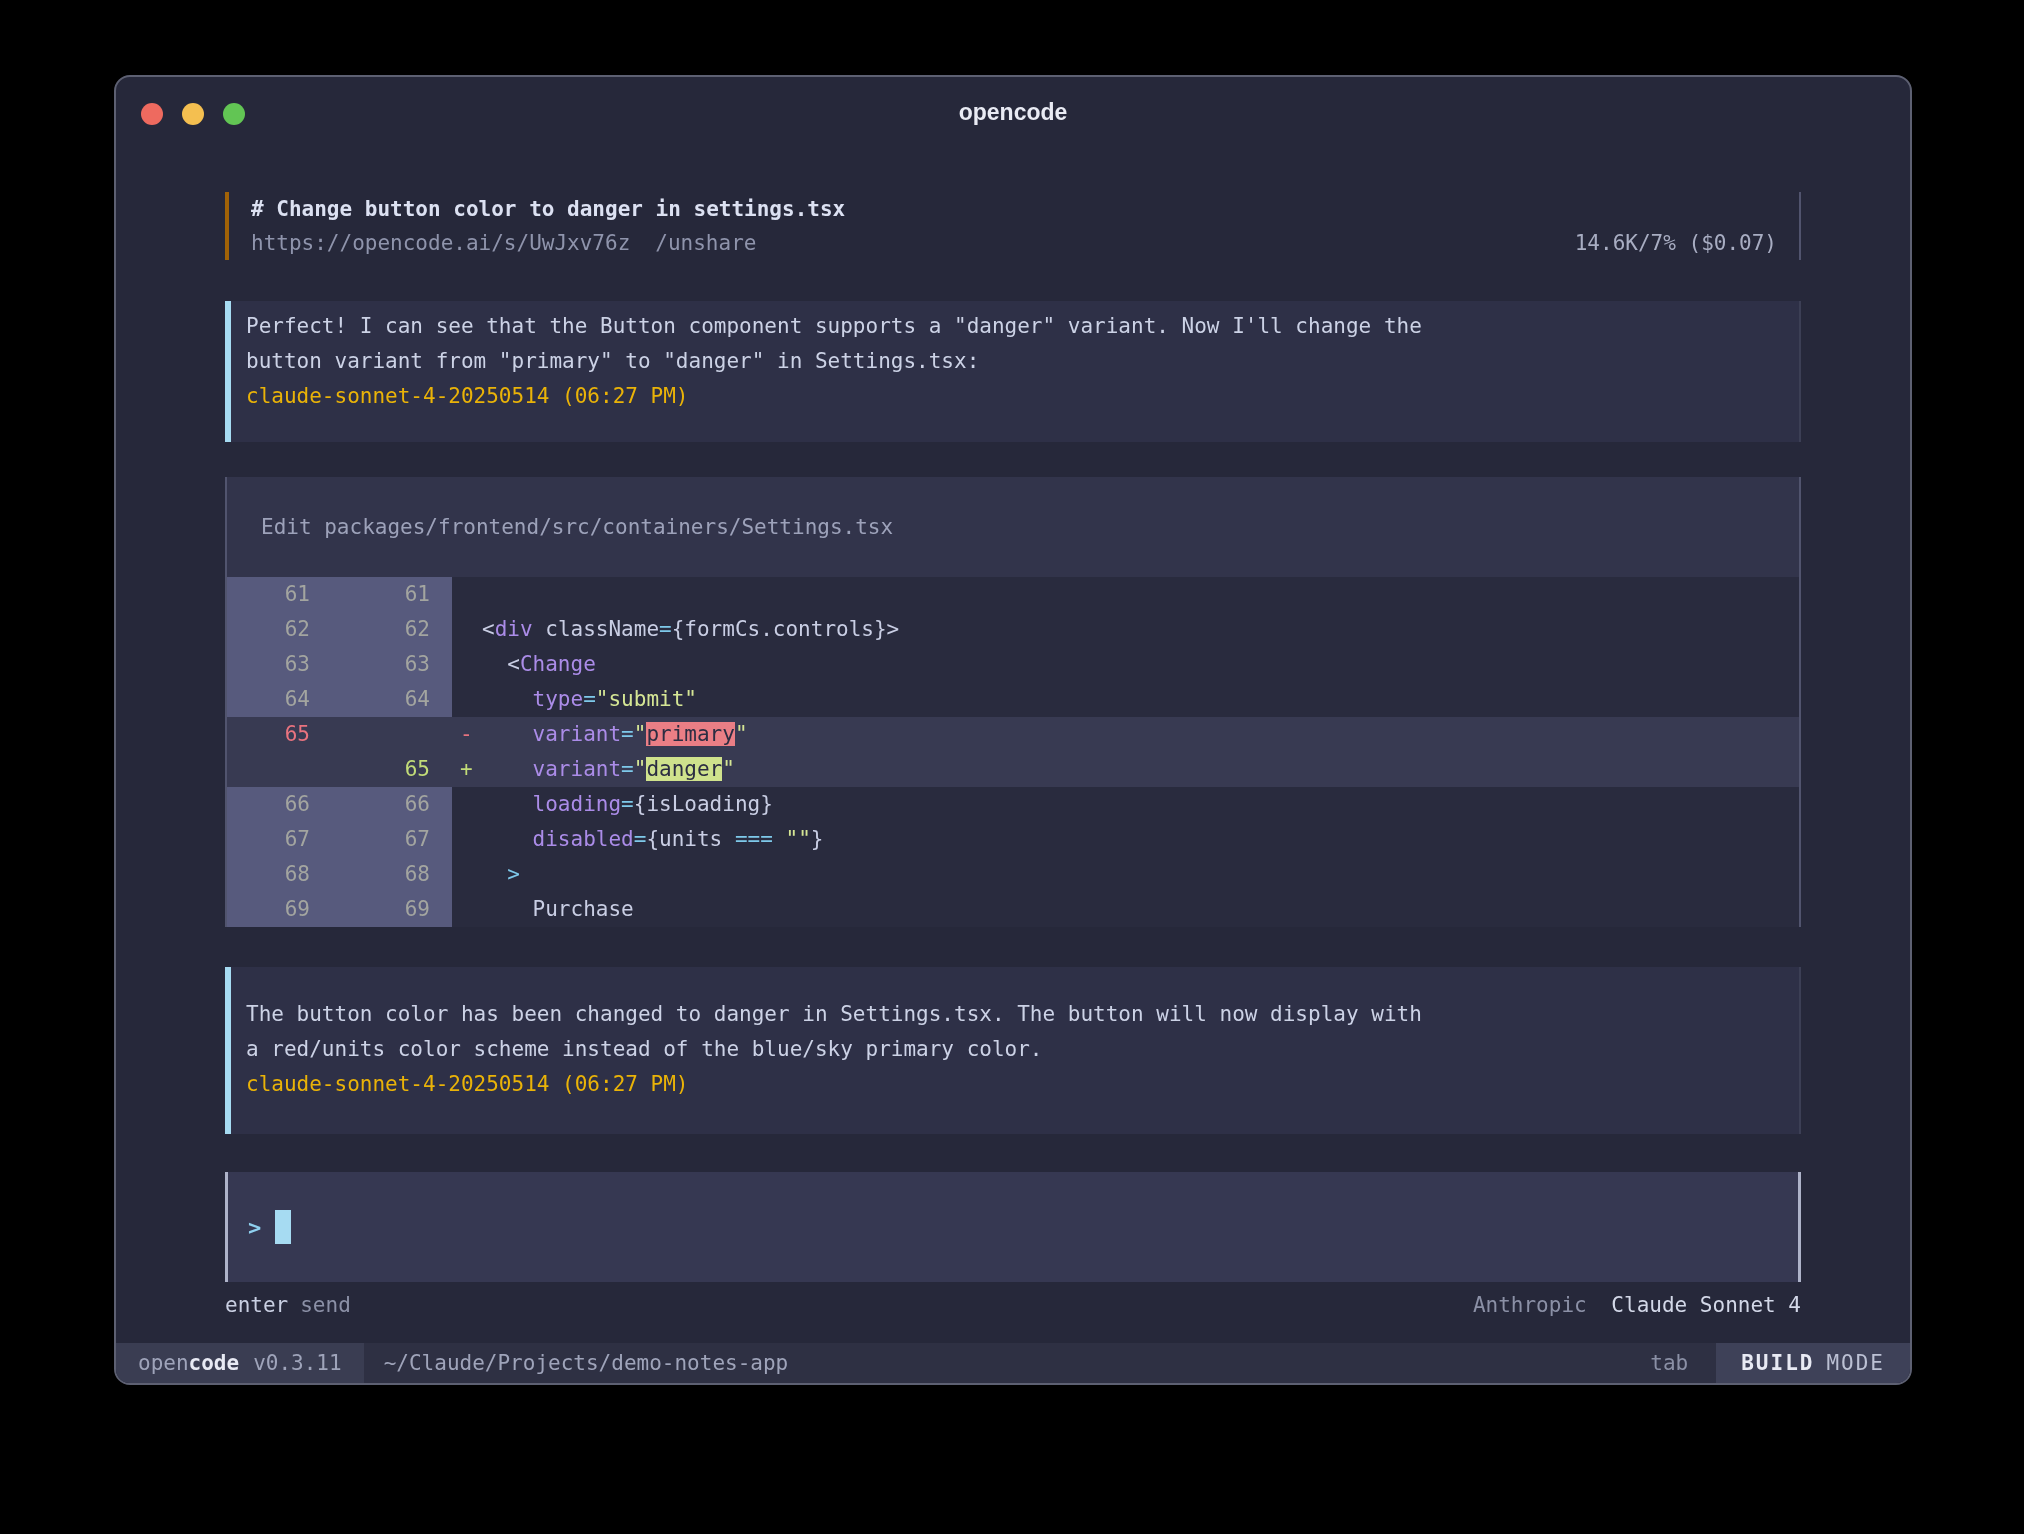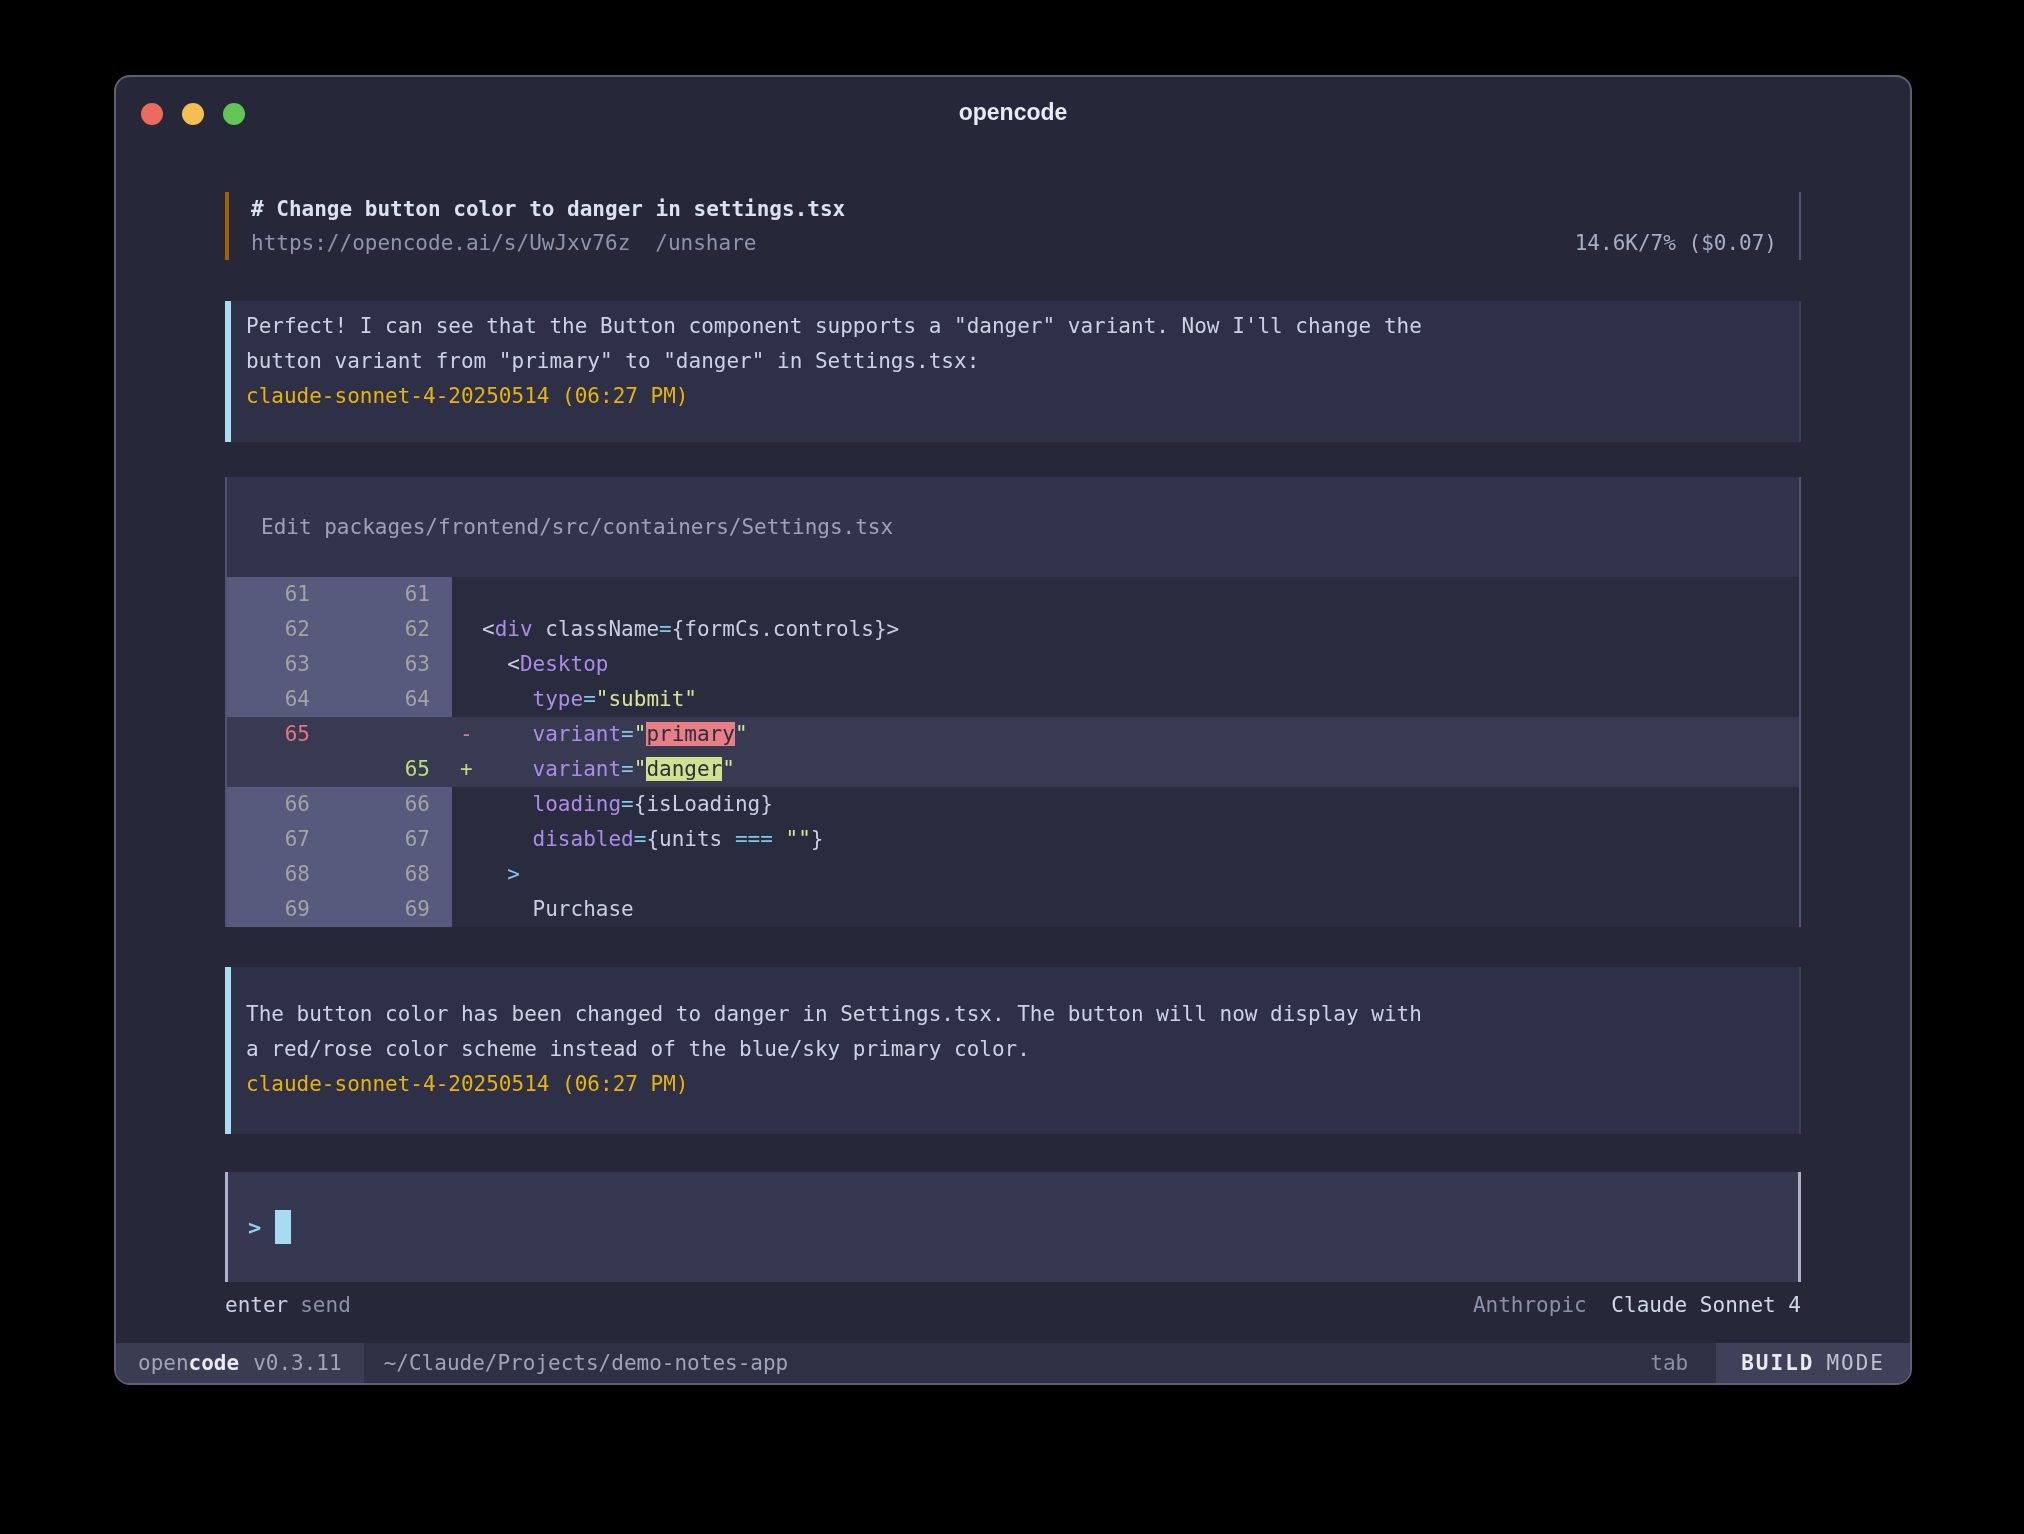--- a/index.html
+++ b/index.html
@@ -134,34 +134,34 @@
       <div>Perfect! I can see that the Button component supports a "danger" variant. Now I'll change the</div>
       <div>button variant from "primary" to "danger" in Settings.tsx:</div>
       <div class="msg-meta">claude-sonnet-4-20250514 (06:27 PM)</div>
     </div>
 
     <div class="edit-block">
       <div class="edit-header">Edit packages/frontend/src/containers/Settings.tsx</div>
       <div class="diff" id="diff-body">
           <div class="diff-row ctx"><span class="gut-old">61</span><span class="gut-new">61</span><span class="marker"></span><span class="code"></span></div>
           <div class="diff-row ctx"><span class="gut-old">62</span><span class="gut-new">62</span><span class="marker"></span><span class="code"><span class="tok-plain">&lt;</span><span class="tok-tag">div</span><span class="tok-plain"> className</span><span class="tok-op">=</span><span class="tok-plain">{formCs.controls}&gt;</span></span></div>
-          <div class="diff-row ctx"><span class="gut-old">63</span><span class="gut-new">63</span><span class="marker"></span><span class="code"><span class="tok-plain">  &lt;</span><span class="tok-tag">Desktop</span></span></div>
+          <div class="diff-row ctx"><span class="gut-old">63</span><span class="gut-new">63</span><span class="marker"></span><span class="code"><span class="tok-plain">  &lt;</span><span class="tok-tag">Change</span></span></div>
           <div class="diff-row ctx"><span class="gut-old">64</span><span class="gut-new">64</span><span class="marker"></span><span class="code"><span class="tok-plain">    </span><span class="tok-attr">type</span><span class="tok-op">=</span><span class="tok-str">"submit"</span></span></div>
           <div class="diff-row del"><span class="gut-old">65</span><span class="gut-new"></span><span class="marker">-</span><span class="code"><span class="tok-plain">    </span><span class="tok-attr">variant</span><span class="tok-op">=</span><span class="tok-str">"</span><span class="tok-delhl">primary</span><span class="tok-str">"</span></span></div>
           <div class="diff-row add"><span class="gut-old"></span><span class="gut-new">65</span><span class="marker">+</span><span class="code"><span class="tok-plain">    </span><span class="tok-attr">variant</span><span class="tok-op">=</span><span class="tok-str">"</span><span class="tok-addhl">danger</span><span class="tok-str">"</span></span></div>
           <div class="diff-row ctx"><span class="gut-old">66</span><span class="gut-new">66</span><span class="marker"></span><span class="code"><span class="tok-plain">    </span><span class="tok-attr">loading</span><span class="tok-op">=</span><span class="tok-plain">{isLoading}</span></span></div>
           <div class="diff-row ctx"><span class="gut-old">67</span><span class="gut-new">67</span><span class="marker"></span><span class="code"><span class="tok-plain">    </span><span class="tok-attr">disabled</span><span class="tok-op">=</span><span class="tok-plain">{units </span><span class="tok-op">===</span><span class="tok-plain"> </span><span class="tok-str">""</span><span class="tok-plain">}</span></span></div>
           <div class="diff-row ctx"><span class="gut-old">68</span><span class="gut-new">68</span><span class="marker"></span><span class="code"><span class="tok-plain">  </span><span class="tok-op">&gt;</span></span></div>
           <div class="diff-row ctx"><span class="gut-old">69</span><span class="gut-new">69</span><span class="marker"></span><span class="code"><span class="tok-plain">    </span><span class="tok-plain">Purchase</span></span></div>
         </div>
     </div>
 
     <div class="message msg-2">
       <div>The button color has been changed to danger in Settings.tsx. The button will now display with</div>
-      <div>a red/rose color scheme instead of the blue/sky primary color.</div>
+      <div>a red/units color scheme instead of the blue/sky primary color.</div>
       <div class="msg-meta">claude-sonnet-4-20250514 (06:27 PM)</div>
     </div>
 
     <div class="prompt-box">
       <span class="prompt-symbol">&gt;</span>
       <span class="cursor"></span>
     </div>
 
     <div class="hints">
       <span class="hint-key">enter</span>

